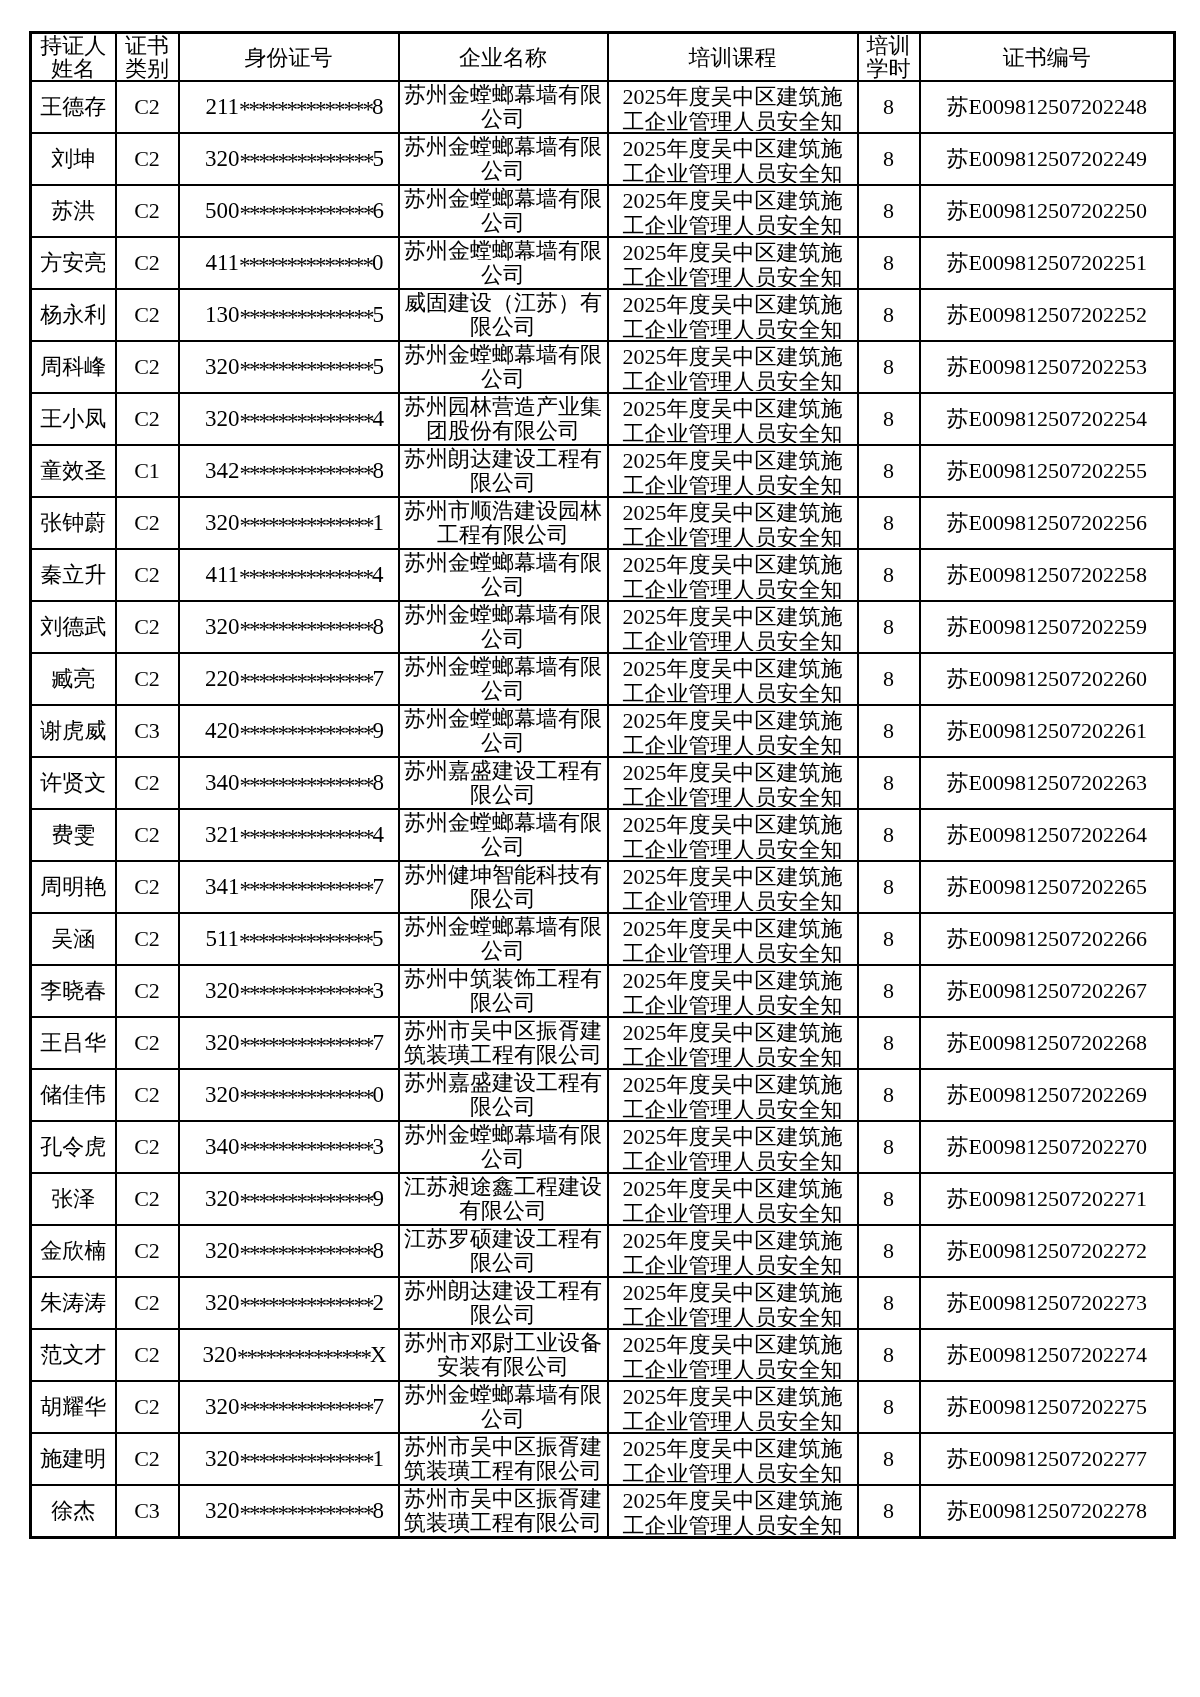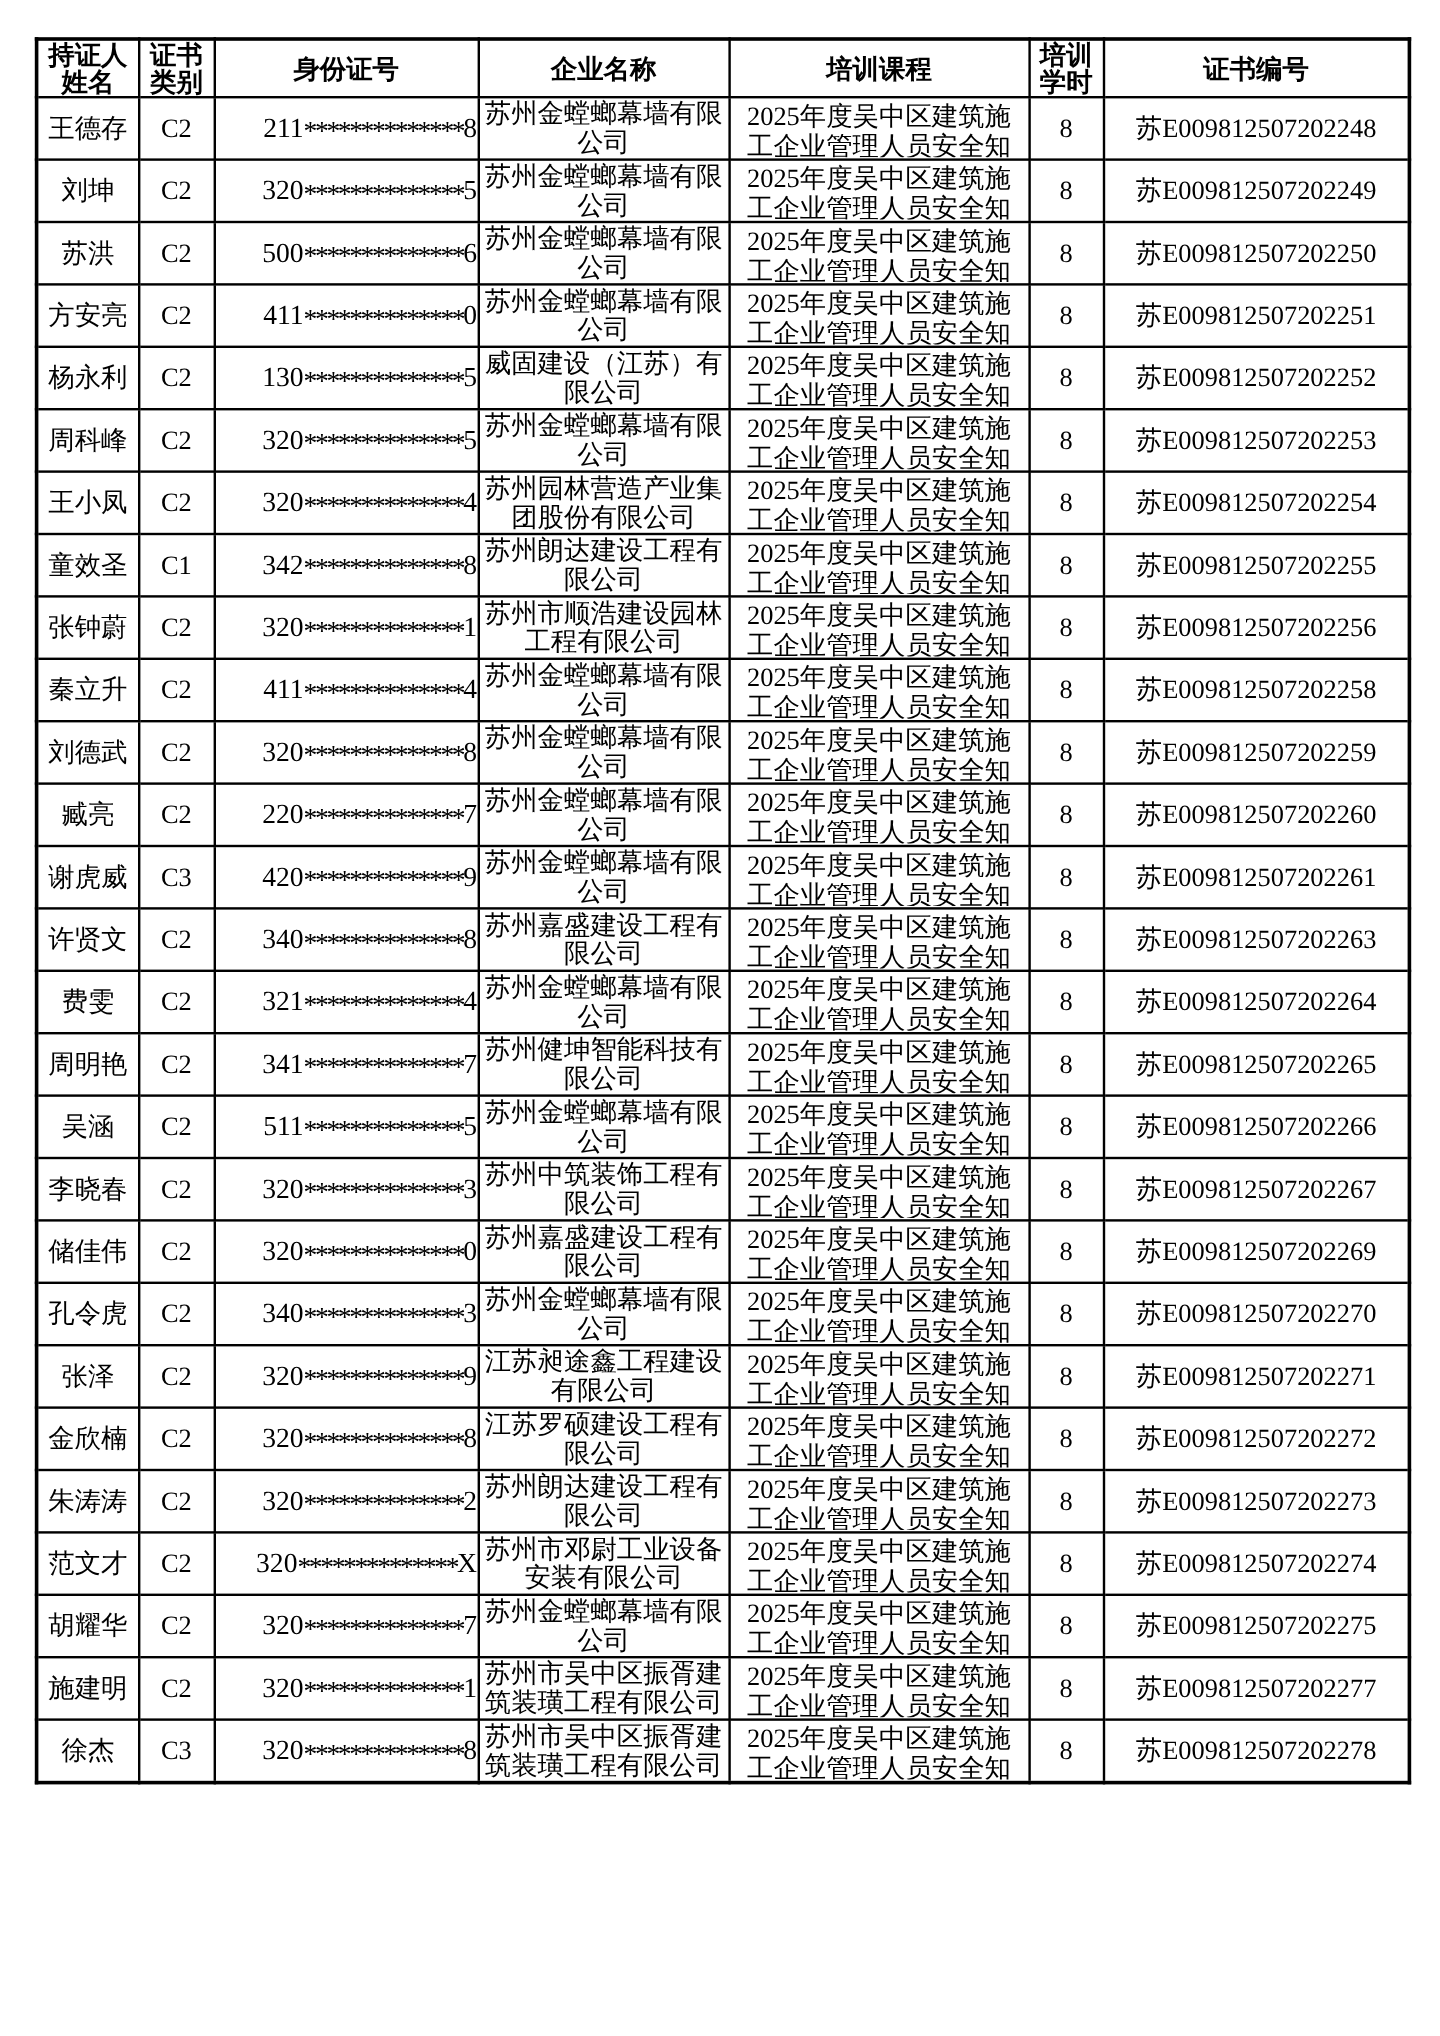--- a/index.html
+++ b/index.html
@@ -15,27 +15,27 @@
   }
   .cert th,.cert td{
     border:2px solid #000;
     padding:0;
     text-align:center;
     vertical-align:middle;
     overflow:hidden;
   }
   .cert th{
     height:45px;
-    font-size:22px;line-height:23px;font-weight:700;
+    font-size:22px;line-height:23px;font-weight:400;
   }
   .cert td{
     height:50px;
     font-size:22px;line-height:24px;
   }
-  td.id-cell{text-align:right;padding-left:12px;font-size:23px;white-space:nowrap}
+  td.id-cell{text-align:center;padding-left:12px;font-size:23px;white-space:nowrap}
   .mask{letter-spacing:-2px;position:relative;top:3px}
   .company-text{width:200px;margin:0 auto;line-height:24px}
   .course-clip{height:47px;overflow:hidden;width:228px;margin:0 auto}
   .course-text{line-height:25px}
   .hdr-line{display:block}
 </style>
 </head>
 <body>
 
 <table class="cert">
@@ -341,20 +341,35 @@
         </td>
         <td>
           <div class="course-clip">
             <div class="course-text">2025年度吴中区建筑施工企业管理人员安全知</div>
           </div>
         </td>
         <td>8</td>
         <td>苏E009812507202267</td>
       </tr>
       <tr>
+        <td>王吕华</td>
+        <td>C2</td>
+        <td class="id-cell">320<span class="mask">**************</span>7</td>
+        <td>
+          <div class="company-text">苏州市吴中区振胥建筑装璜工程有限公司</div>
+        </td>
+        <td>
+          <div class="course-clip">
+            <div class="course-text">2025年度吴中区建筑施工企业管理人员安全知</div>
+          </div>
+        </td>
+        <td>8</td>
+        <td>苏E009812507202268</td>
+      </tr>
+      <tr>
         <td>储佳伟</td>
         <td>C2</td>
         <td class="id-cell">320<span class="mask">**************</span>0</td>
         <td>
           <div class="company-text">苏州嘉盛建设工程有限公司</div>
         </td>
         <td>
           <div class="course-clip">
             <div class="course-text">2025年度吴中区建筑施工企业管理人员安全知</div>
           </div>

